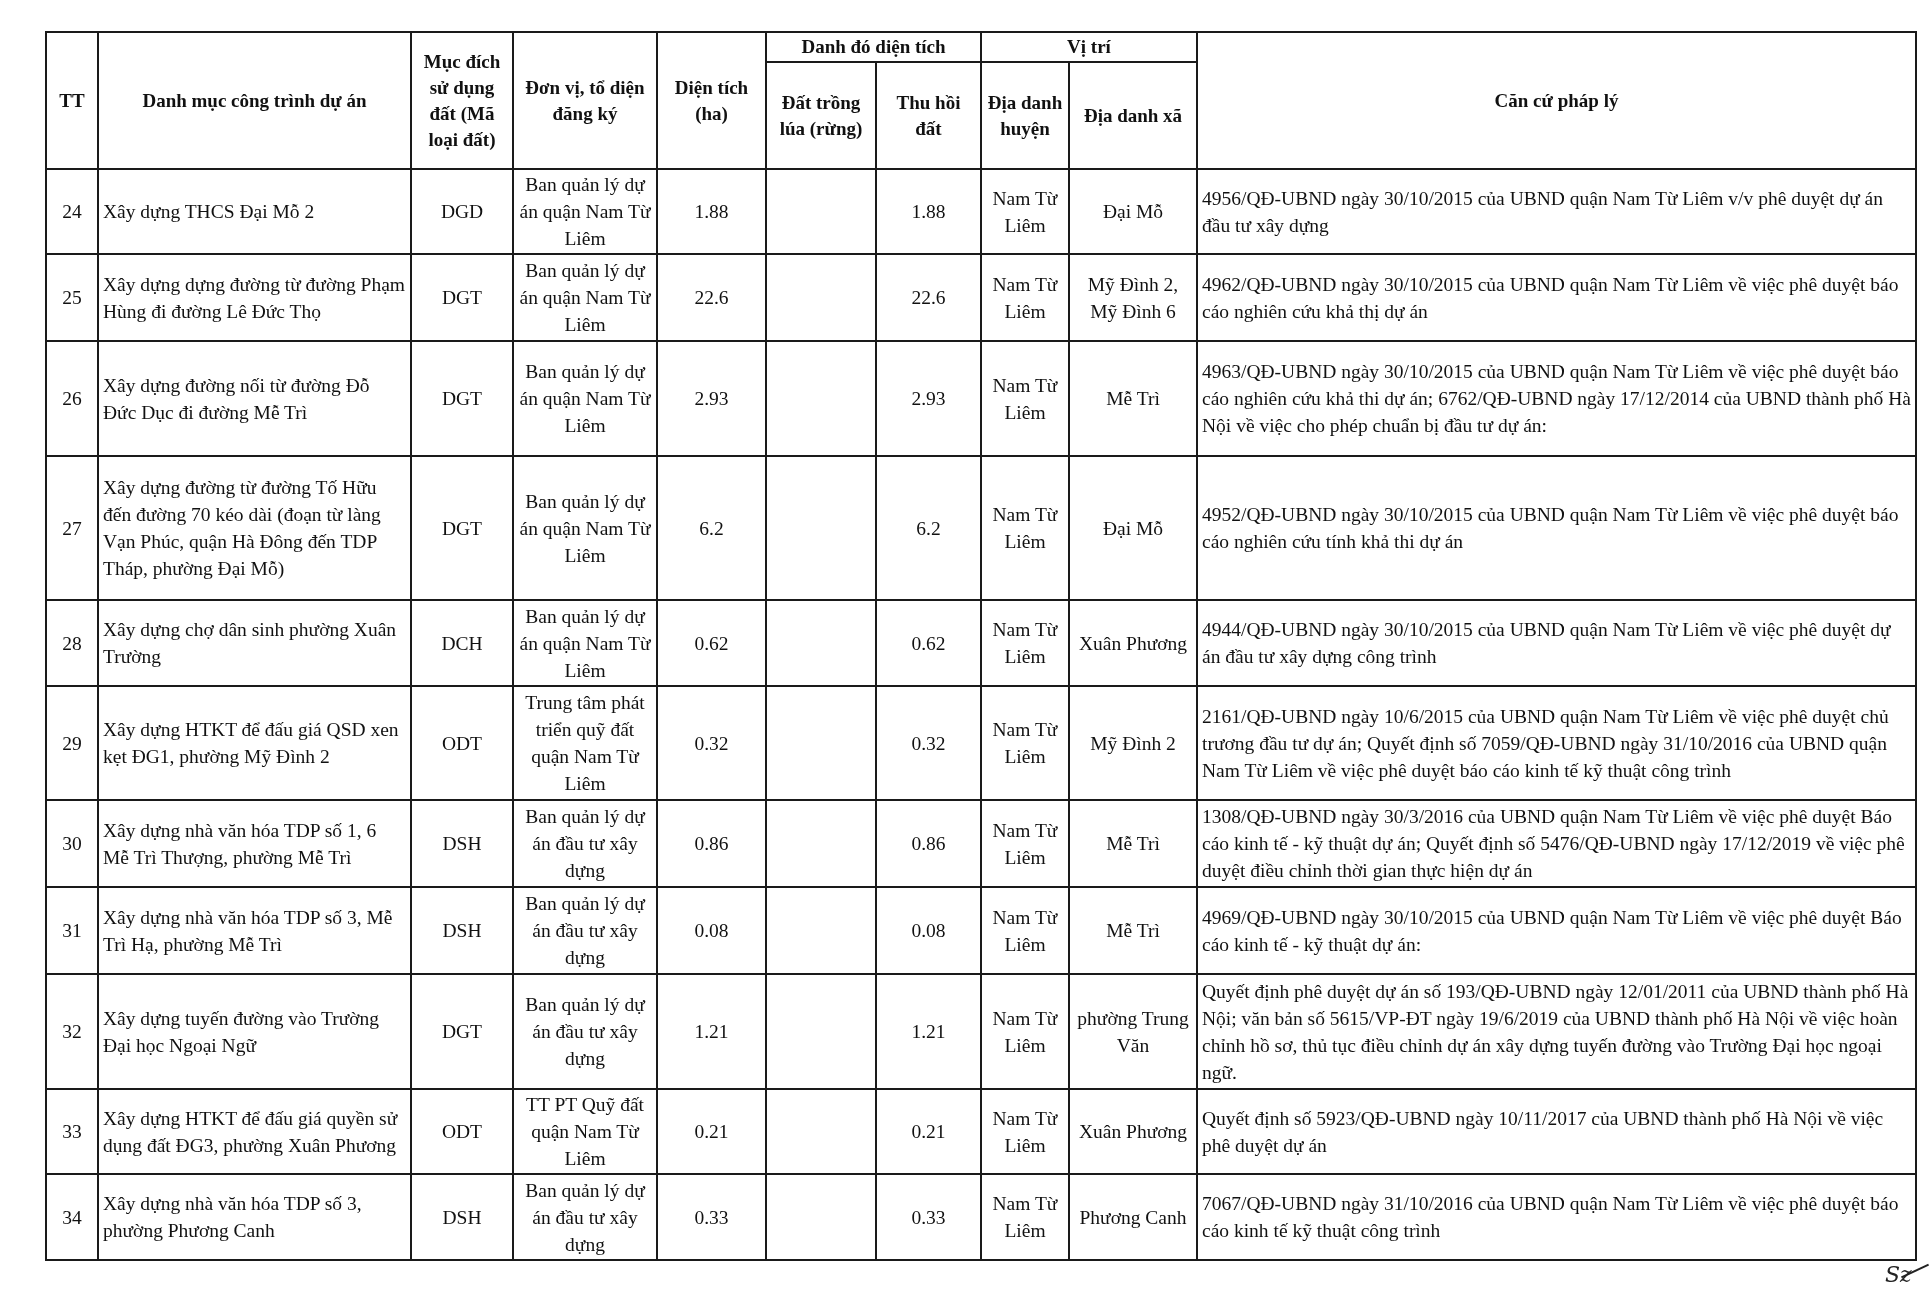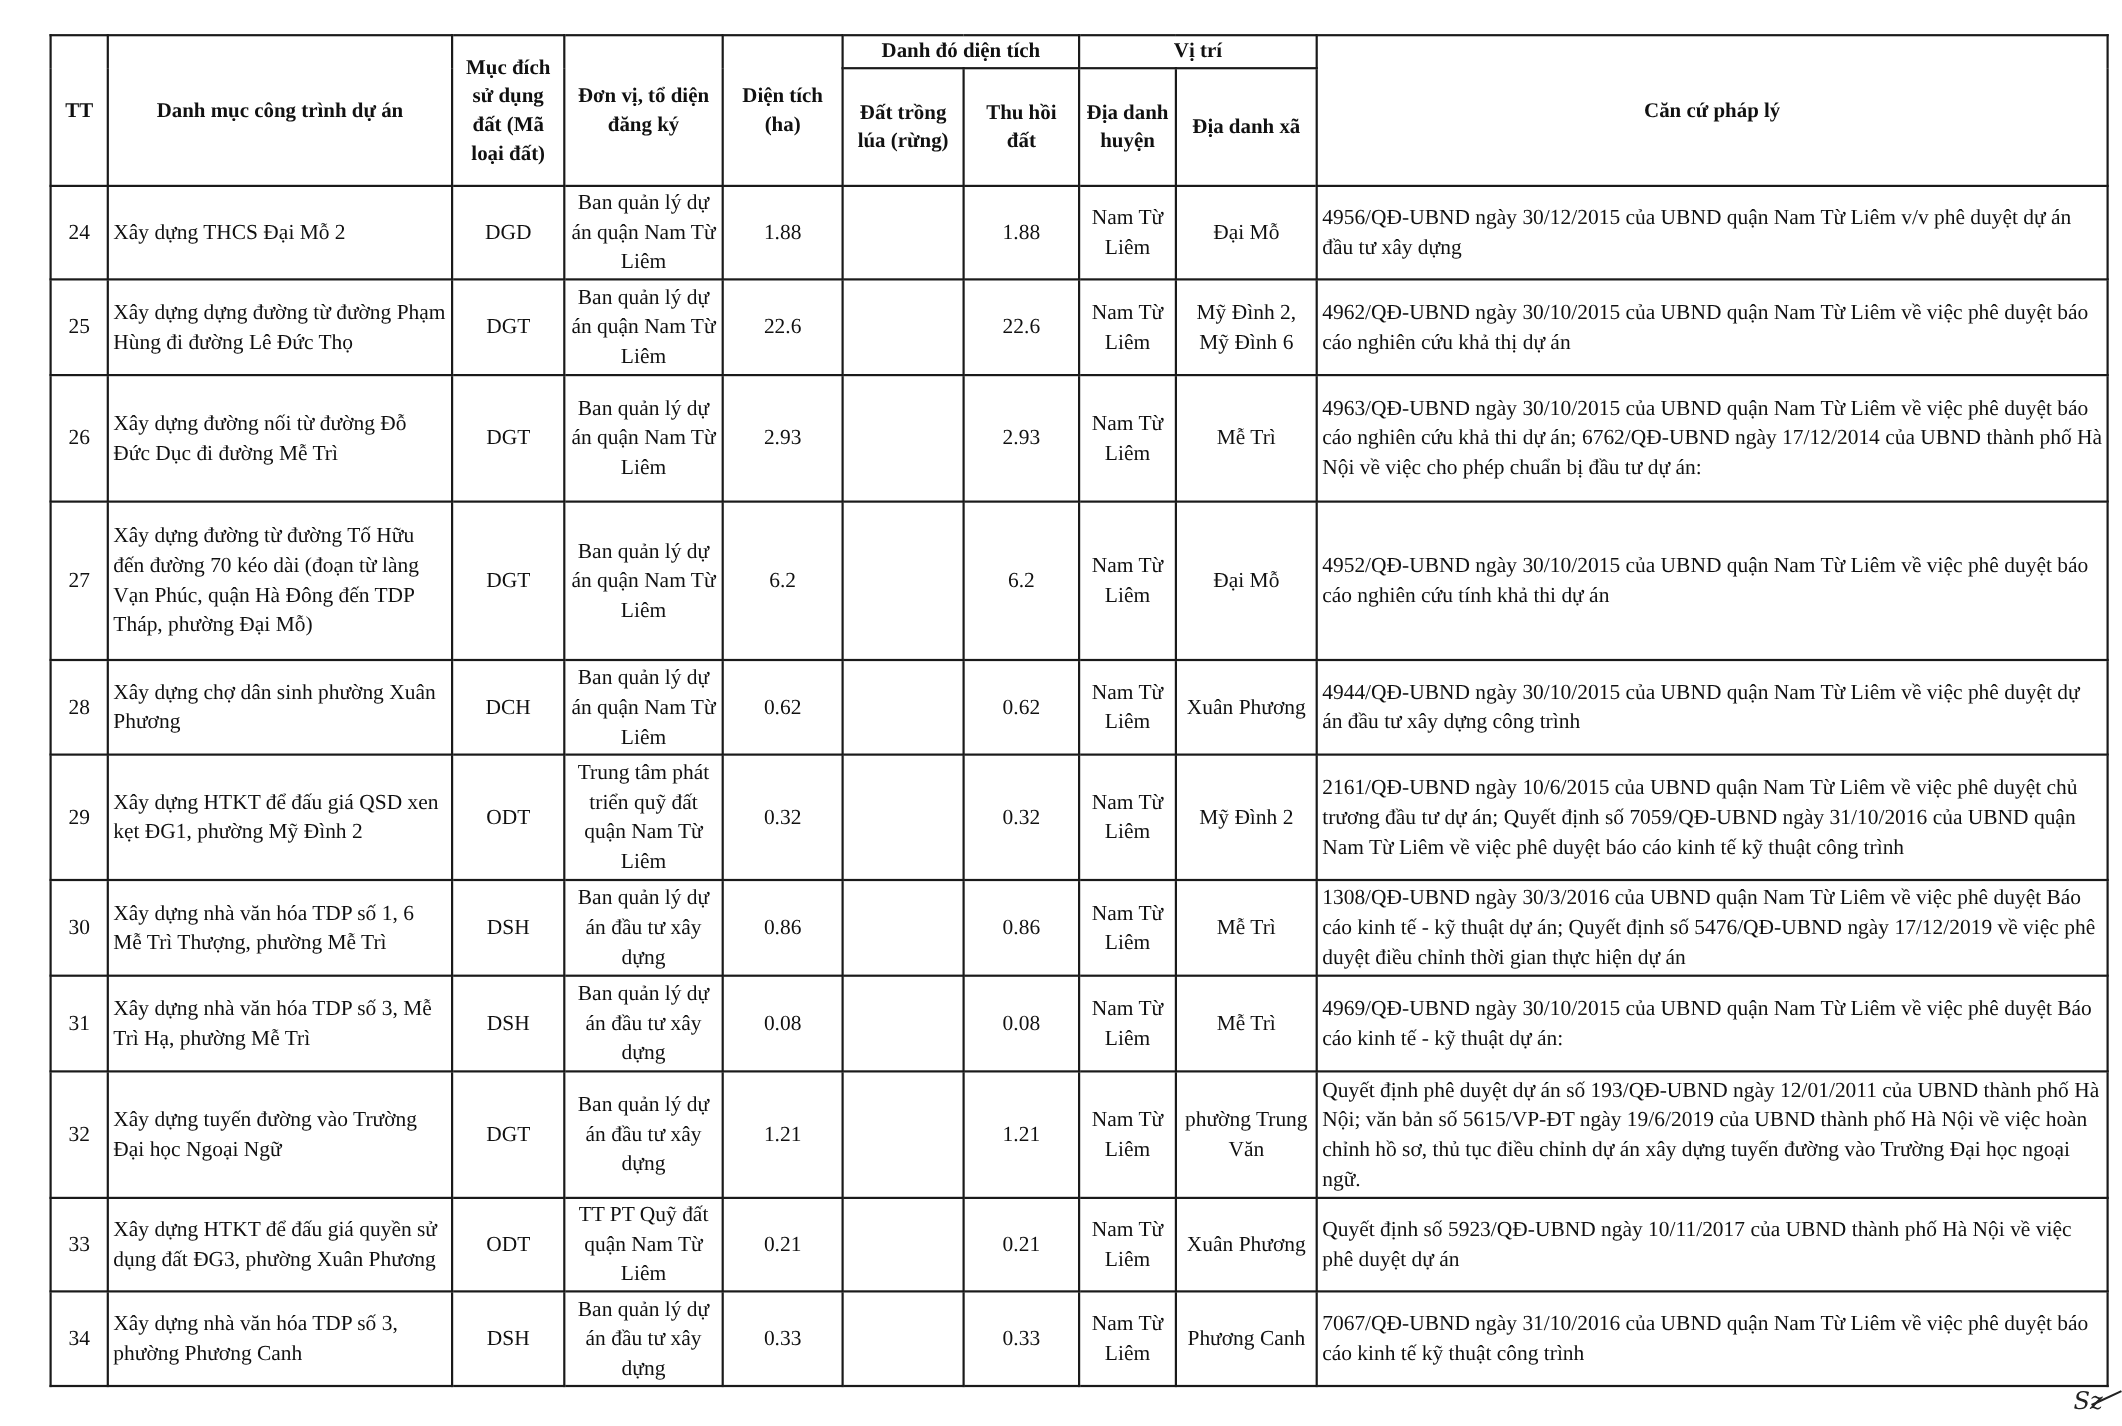--- a/index.html
+++ b/index.html
@@ -71,21 +71,21 @@
       <tr style="height: 85px;">
         <td class="c">24</td>
         <td class="l">Xây dựng THCS Đại Mỗ 2</td>
         <td class="c">DGD</td>
         <td class="c">Ban quản lý dự án quận Nam Từ Liêm</td>
         <td class="c">1.88</td>
         <td class="c"></td>
         <td class="c">1.88</td>
         <td class="c">Nam Từ Liêm</td>
         <td class="c">Đại Mỗ</td>
-        <td class="l legal-cell">4956/QĐ-UBND ngày 30/12/2015 của UBND quận Nam Từ Liêm v/v phê duyệt dự án đầu tư xây dựng</td>
+        <td class="l legal-cell">4956/QĐ-UBND ngày 30/10/2015 của UBND quận Nam Từ Liêm v/v phê duyệt dự án đầu tư xây dựng</td>
       </tr>
       <tr style="height: 87px;">
         <td class="c">25</td>
         <td class="l">Xây dựng dựng đường từ đường Phạm Hùng đi đường Lê Đức Thọ</td>
         <td class="c">DGT</td>
         <td class="c">Ban quản lý dự án quận Nam Từ Liêm</td>
         <td class="c">22.6</td>
         <td class="c"></td>
         <td class="c">22.6</td>
         <td class="c">Nam Từ Liêm</td>
@@ -111,21 +111,21 @@
         <td class="c">Ban quản lý dự án quận Nam Từ Liêm</td>
         <td class="c">6.2</td>
         <td class="c"></td>
         <td class="c">6.2</td>
         <td class="c">Nam Từ Liêm</td>
         <td class="c">Đại Mỗ</td>
         <td class="l legal-cell">4952/QĐ-UBND ngày 30/10/2015 của UBND quận Nam Từ Liêm về việc phê duyệt báo cáo nghiên cứu tính khả thi dự án</td>
       </tr>
       <tr style="height: 86px;">
         <td class="c">28</td>
-        <td class="l">Xây dựng chợ dân sinh phường Xuân Phương</td>
+        <td class="l">Xây dựng chợ dân sinh phường Xuân Trường</td>
         <td class="c">DCH</td>
         <td class="c">Ban quản lý dự án quận Nam Từ Liêm</td>
         <td class="c">0.62</td>
         <td class="c"></td>
         <td class="c">0.62</td>
         <td class="c">Nam Từ Liêm</td>
         <td class="c">Xuân Phương</td>
         <td class="l legal-cell">4944/QĐ-UBND ngày 30/10/2015 của UBND quận Nam Từ Liêm về việc phê duyệt dự án đầu tư xây dựng công trình</td>
       </tr>
       <tr style="height: 114px;">

